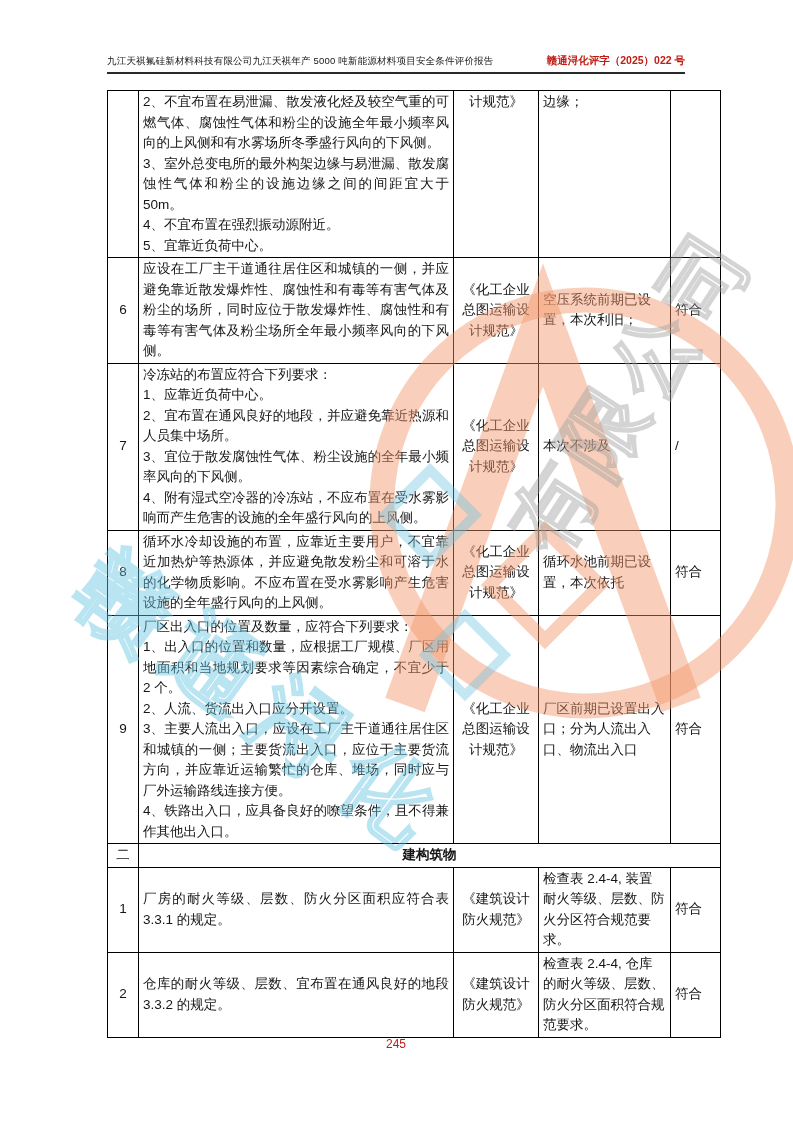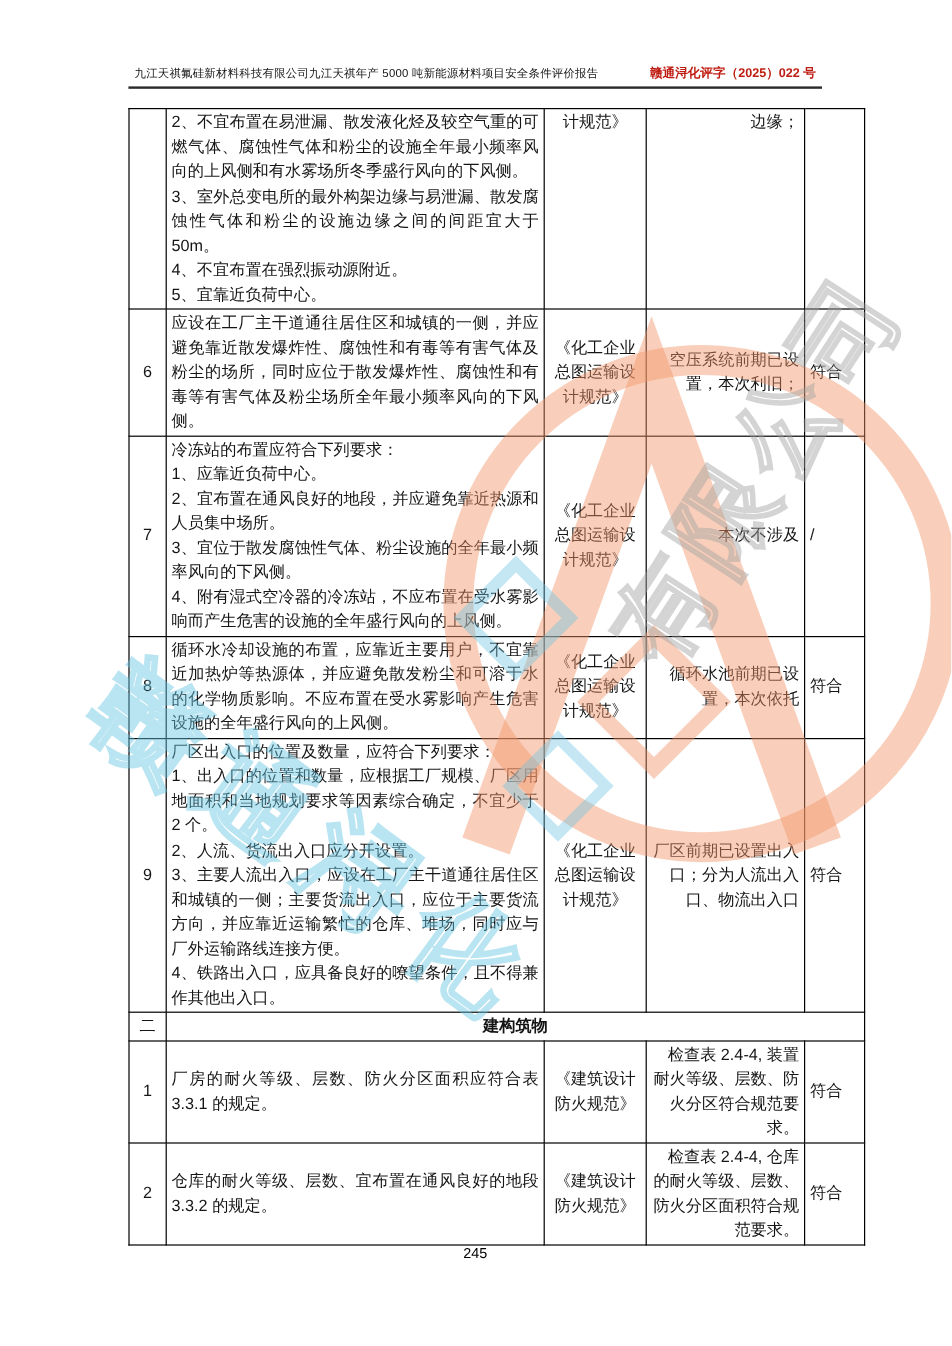--- a/index.html
+++ b/index.html
@@ -3,47 +3,47 @@
 <meta charset="utf-8">
 <style>
   html,body { margin:0; padding:0; background:#ffffff; }
   .sheet {
     position:relative; width:793px; height:1122px; background:#ffffff;
     overflow:hidden; font-family:"Liberation Sans", sans-serif; color:#141414;
   }
   
   .header {
     position:absolute; left:107px; top:54px; width:578px;
-    display:flex; justify-content:center; align-items:flex-end;
+    display:flex; justify-content:space-between; align-items:flex-end;
     border-bottom:2px solid #2a2a2a; padding-bottom:4px;
   }
   .header-title { font-size:9.5px; color:#161616; letter-spacing:0.2px; }
   .doc-number  { font-size:10.5px; font-weight:bold; color:#bf1d12; white-space:nowrap; margin-left:12px;padding-left:31px; }
 
   
   table.checklist {
     position:absolute; left:107px; top:90px; width:613px;
     border-collapse:collapse; table-layout:fixed; z-index:1;
   }
   table.checklist td {
     border:1.5px solid #000; font-size:13.5px; line-height:20.5px;
     color:#151515; padding:1px 4px; vertical-align:middle; overflow:hidden;
   }
   td.no        { text-align:center; padding:0; }
   td.content   { text-align:justify; white-space:pre-line; }
   td.basis     { text-align:center;font-family:Liberation Serif, serif; }
-  td.status    { text-align:right; }
+  td.status    { text-align:left; }
   td.conclusion{ text-align:left; }
   tr.vtop td   { vertical-align:top; }
   td.section-title { text-align:center; font-weight:bold; font-size:14px; padding:0; }
 
   
   .footer {
     position:absolute; left:107px; top:1037px; width:578px;
-    text-align:center; font-size:12px; color:#000000;
+    text-align:center; font-size:12px; color:#b91c1c;
   }
 
   
   .watermark {
     position:absolute; left:0; top:0; z-index:5; pointer-events:none;
   }
   .wm-text {
     fill:none; font-family:"Liberation Sans", sans-serif; font-weight:bold;
   }
 </style>

